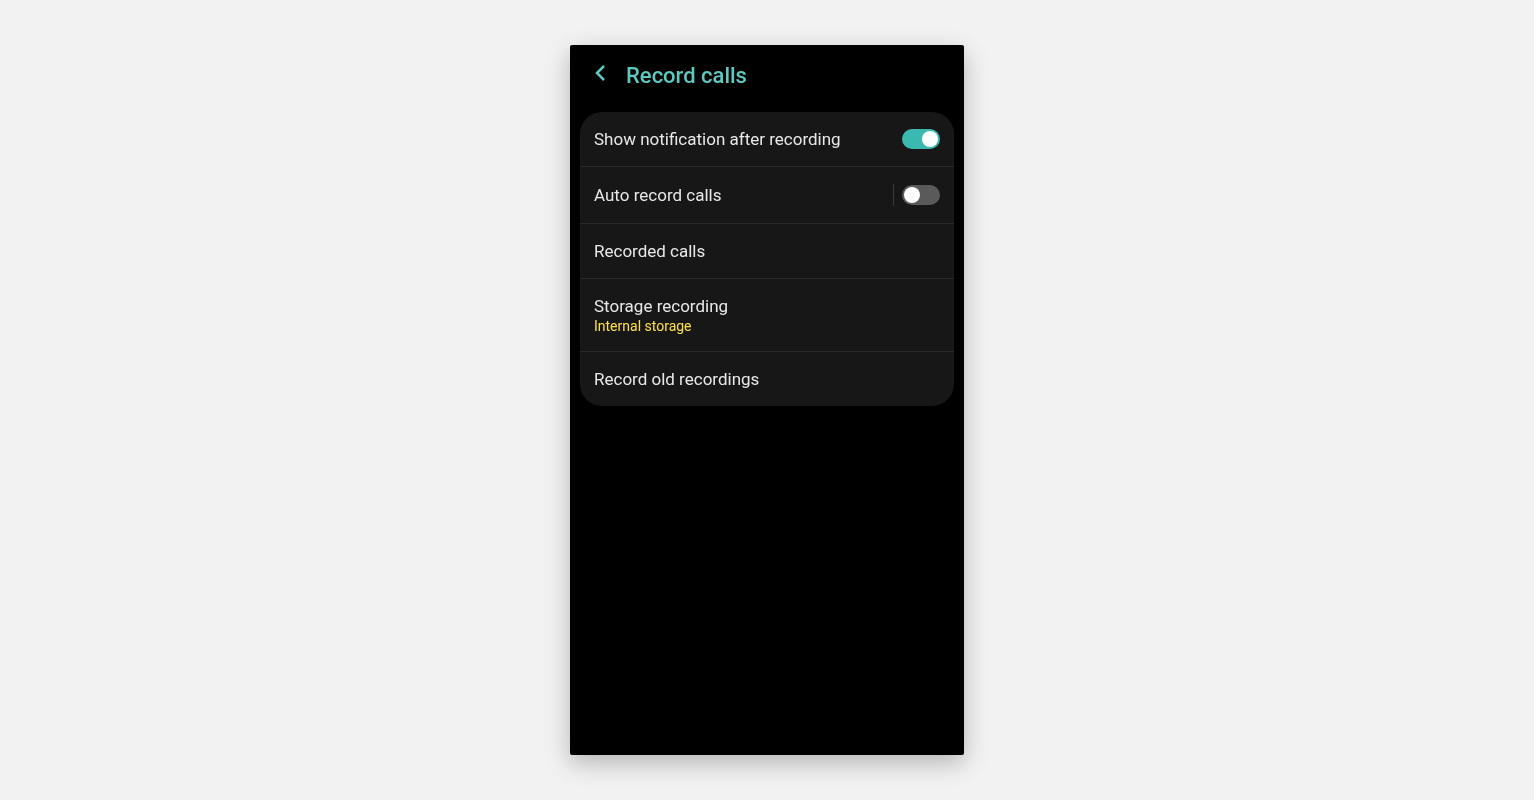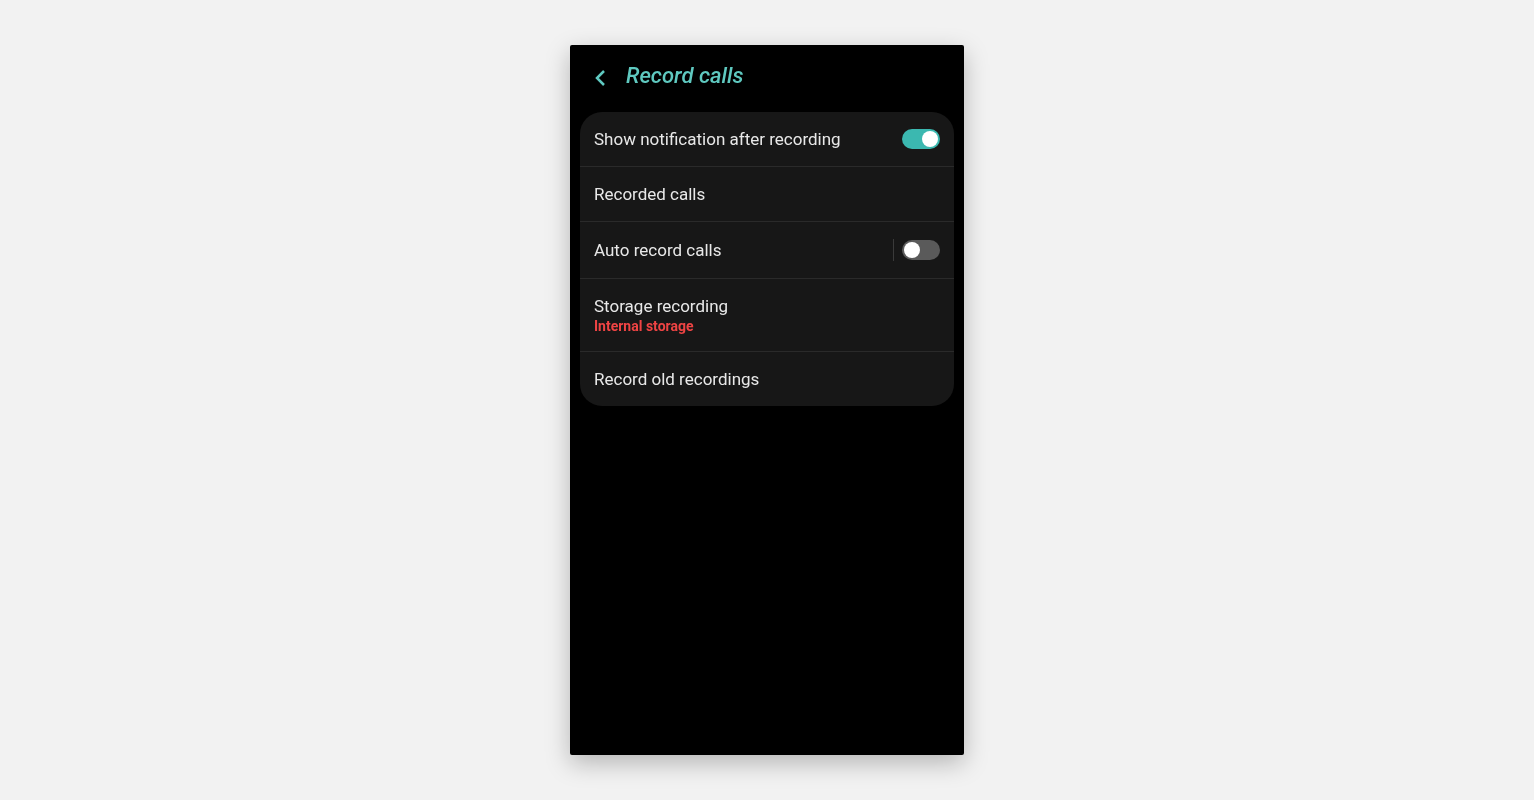--- a/index.html
+++ b/index.html
@@ -22,24 +22,23 @@
       width: 394px;
       height: 710px;
       background: #000000;
       box-shadow: 0 8px 24px rgba(0,0,0,0.25);
       border-radius: 2px;
       overflow: hidden;
     }
     
     .header {
       display: flex;
-      align-items: flex-end;
+      align-items: flex-start;
       padding: 18px 28px 14px 20px;
       gap: 16px;
-      font-style: italic;
     }
     
     .back-icon {
       width: 20px;
       height: 20px;
       display: flex;
       align-items: center;
       justify-content: center;
       cursor: pointer;
     }
@@ -82,23 +81,23 @@
       gap: 2px;
     }
     
     .setting-label {
       color: #e8e8e8;
       font-size: 17px;
       font-weight: 400;
     }
     
     .setting-subtext {
-      color: #ef4444;
+      color: #fde047;
       font-size: 14px;
-      font-weight: 700;
+      font-weight: 400;
     }
     
     .toggle-wrapper {
       display: flex;
       align-items: center;
       gap: 8px;
     }
     
     .divider-vertical {
       width: 1px;
@@ -159,38 +158,38 @@
       <div class="setting-text">
         <span class="setting-label">Show notification after recording</span>
       </div>
       <div class="toggle on">
         <div class="toggle-knob"></div>
       </div>
     </div>
 
     <div class="setting-row">
       <div class="setting-text">
-        <span class="setting-label">Recorded calls</span>
-      </div>
-    </div>
-
-    <div class="setting-row">
-      <div class="setting-text">
         <span class="setting-label">Auto record calls</span>
       </div>
       <div class="toggle-wrapper">
         <div class="divider-vertical"></div>
         <div class="toggle off">
           <div class="toggle-knob"></div>
         </div>
       </div>
     </div>
 
     <div class="setting-row">
       <div class="setting-text">
+        <span class="setting-label">Recorded calls</span>
+      </div>
+    </div>
+
+    <div class="setting-row">
+      <div class="setting-text">
         <span class="setting-label">Storage recording</span>
         <span class="setting-subtext">Internal storage</span>
       </div>
     </div>
 
     <div class="setting-row">
       <div class="setting-text">
         <span class="setting-label">Record old recordings</span>
       </div>
     </div>

